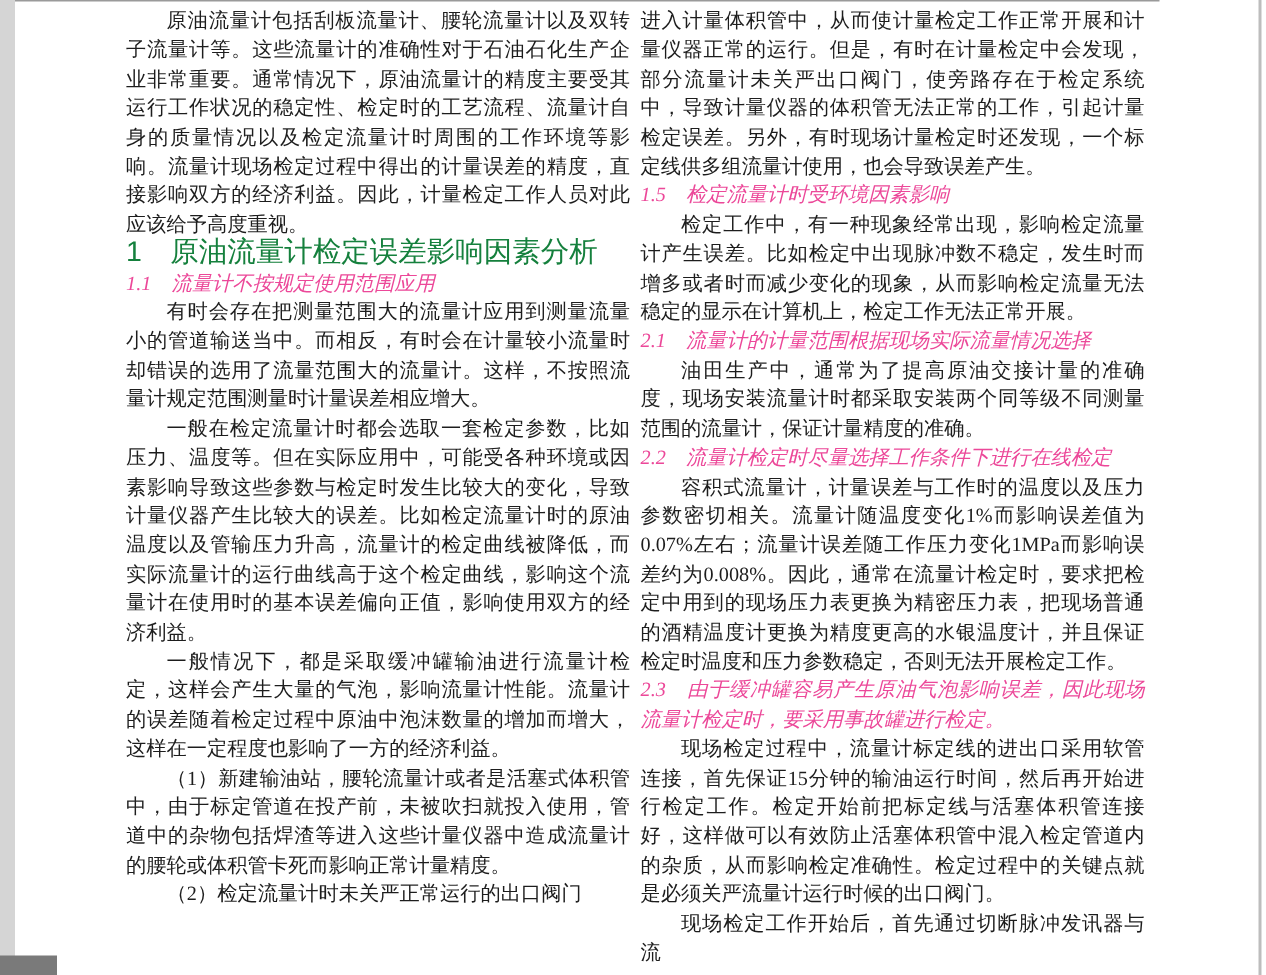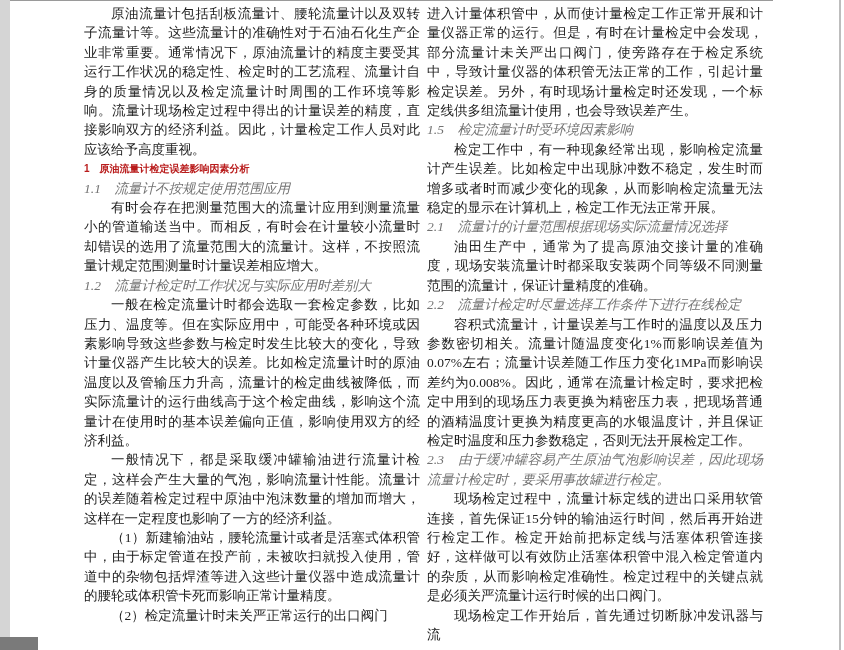--- a/index.html
+++ b/index.html
@@ -59,44 +59,43 @@
     font-size: 13.5px;
     line-height: 19.4px;
     text-align: justify;
     text-justify: inter-ideograph;
   }
   .block { margin: 0; }
   .body { text-indent: 2em; }
   .body_cont { text-indent: 0; }
   .h1 {
     font-family: "Liberation Sans", "DejaVu Sans", sans-serif;
-    font-weight: bold;
-    font-size: 10px;
+    font-weight: normal;
+    font-size: 19px;
     text-indent: 0;
-    color: #b91c1c;
+    color: #15803d;
   }
   .h2 {
     font-style: italic;
     font-weight: 500;
     text-indent: 0;
-    color: #737373;
+    color: #ec4899;
   }
 </style>
 </head>
 <body>
 
 <div class="stage">
   <div class="page">
     <div class="columns">
       <div class="col">
           <div class="block body">原油流量计包括刮板流量计、腰轮流量计以及双转子流量计等。这些流量计的准确性对于石油石化生产企业非常重要。通常情况下，原油流量计的精度主要受其运行工作状况的稳定性、检定时的工艺流程、流量计自身的质量情况以及检定流量计时周围的工作环境等影响。流量计现场检定过程中得出的计量误差的精度，直接影响双方的经济利益。因此，计量检定工作人员对此应该给予高度重视。</div>
           <div class="block h1">1　原油流量计检定误差影响因素分析</div>
           <div class="block h2">1.1　流量计不按规定使用范围应用</div>
           <div class="block body">有时会存在把测量范围大的流量计应用到测量流量小的管道输送当中。而相反，有时会在计量较小流量时却错误的选用了流量范围大的流量计。这样，不按照流量计规定范围测量时计量误差相应增大。</div>
-          <div class="block h2">1.2　流量计检定时工作状况与实际应用时差别大</div>
           <div class="block body">一般在检定流量计时都会选取一套检定参数，比如压力、温度等。但在实际应用中，可能受各种环境或因素影响导致这些参数与检定时发生比较大的变化，导致计量仪器产生比较大的误差。比如检定流量计时的原油温度以及管输压力升高，流量计的检定曲线被降低，而实际流量计的运行曲线高于这个检定曲线，影响这个流量计在使用时的基本误差偏向正值，影响使用双方的经济利益。</div>
           <div class="block body">一般情况下，都是采取缓冲罐输油进行流量计检定，这样会产生大量的气泡，影响流量计性能。流量计的误差随着检定过程中原油中泡沫数量的增加而增大，这样在一定程度也影响了一方的经济利益。</div>
           <div class="block body">（1）新建输油站，腰轮流量计或者是活塞式体积管中，由于标定管道在投产前，未被吹扫就投入使用，管道中的杂物包括焊渣等进入这些计量仪器中造成流量计的腰轮或体积管卡死而影响正常计量精度。</div>
           <div class="block body">（2）检定流量计时未关严正常运行的出口阀门</div>
         </div>
       <div class="col">
           <div class="block body_cont">进入计量体积管中，从而使计量检定工作正常开展和计量仪器正常的运行。但是，有时在计量检定中会发现，部分流量计未关严出口阀门，使旁路存在于检定系统中，导致计量仪器的体积管无法正常的工作，引起计量检定误差。另外，有时现场计量检定时还发现，一个标定线供多组流量计使用，也会导致误差产生。</div>
           <div class="block h2">1.5　检定流量计时受环境因素影响</div>
           <div class="block body">检定工作中，有一种现象经常出现，影响检定流量计产生误差。比如检定中出现脉冲数不稳定，发生时而增多或者时而减少变化的现象，从而影响检定流量无法稳定的显示在计算机上，检定工作无法正常开展。</div>
           <div class="block h2">2.1　流量计的计量范围根据现场实际流量情况选择</div>

